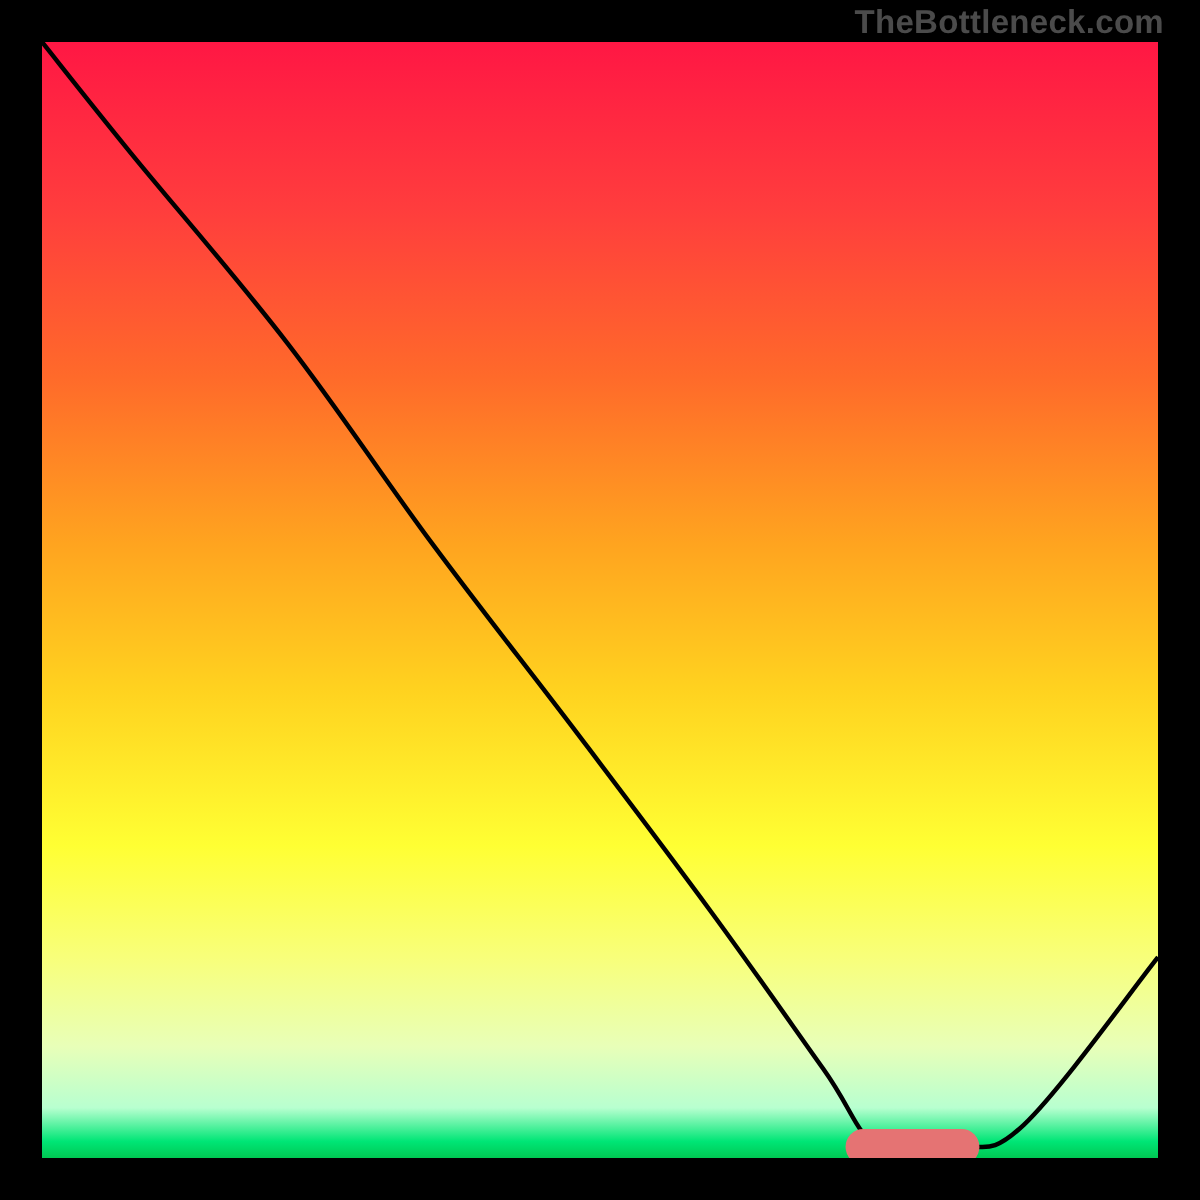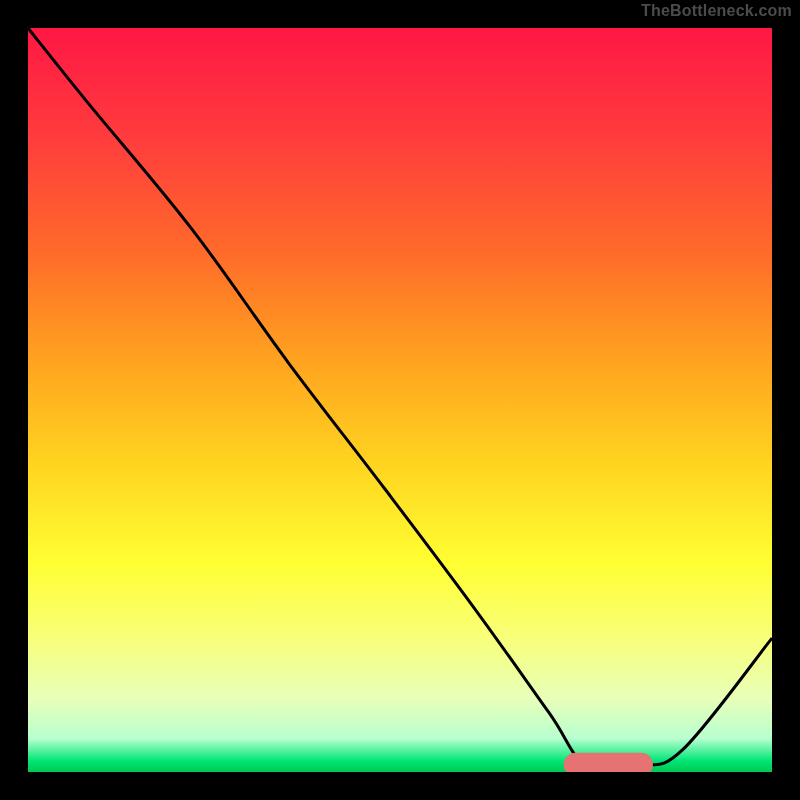--- a/index.html
+++ b/index.html
@@ -11,22 +11,22 @@
     font-family: Arial, Helvetica, sans-serif;
   }
   .container {
     position: relative;
     width: 800px;
     height: 800px;
   }
   .watermark {
     position: absolute;
     top: 2px;
-    right: 8px;
-    font-size: 16px;
+    right: 24px;
+    font-size: 22px;
     font-weight: 600;
     color: #4b4b4b;
     letter-spacing: 0.2px;
     z-index: 10;
   }
   svg {
     display: block;
   }
 </style>
 </head>

